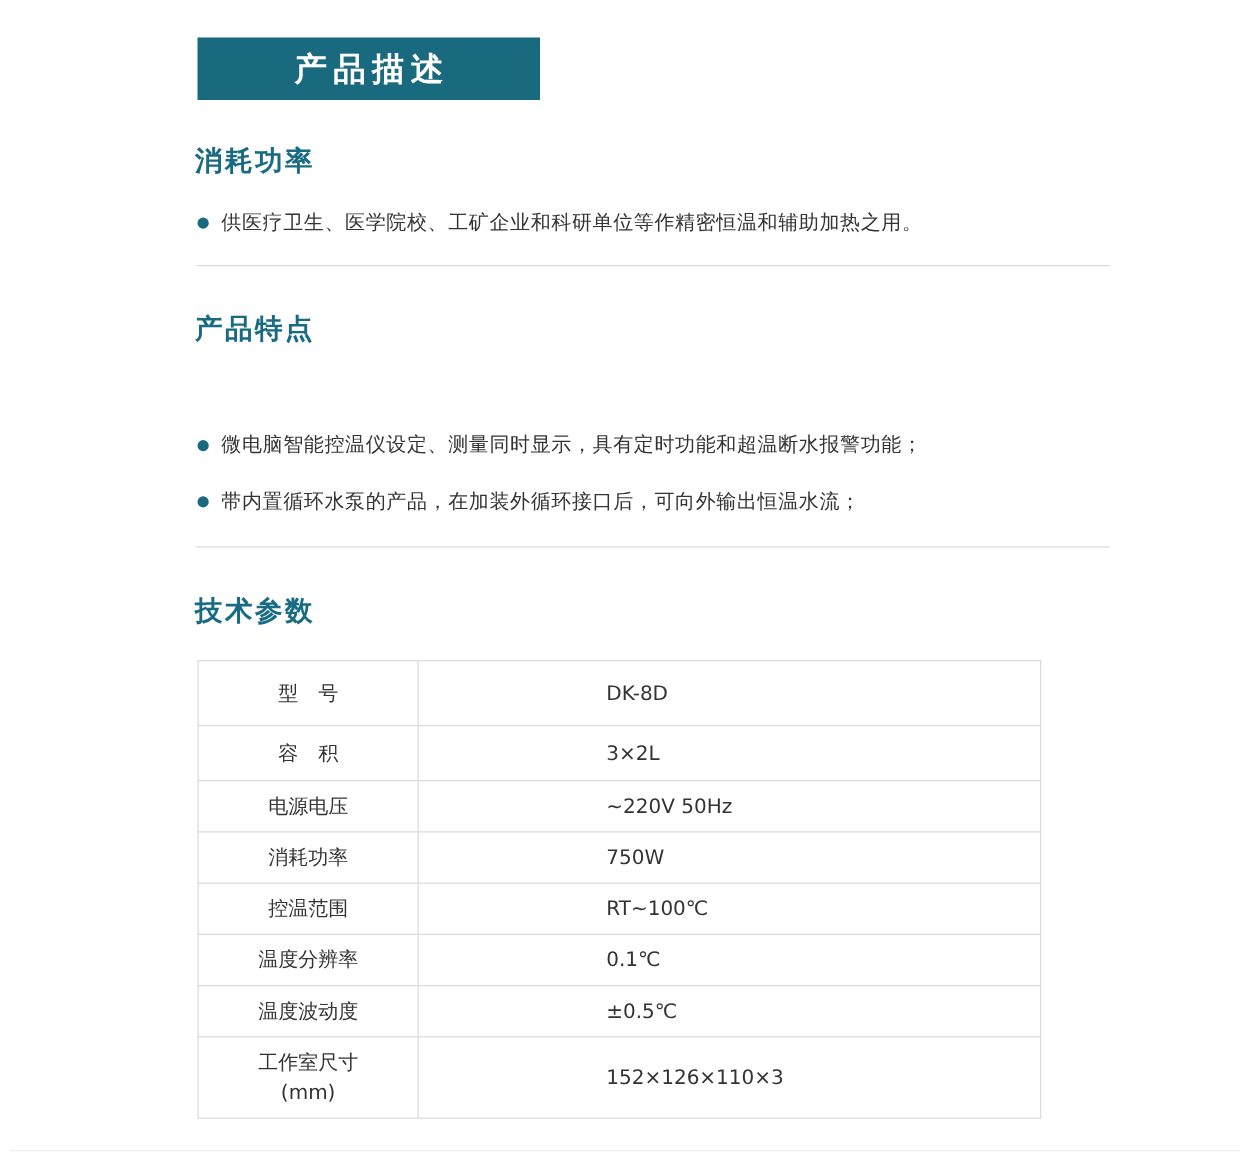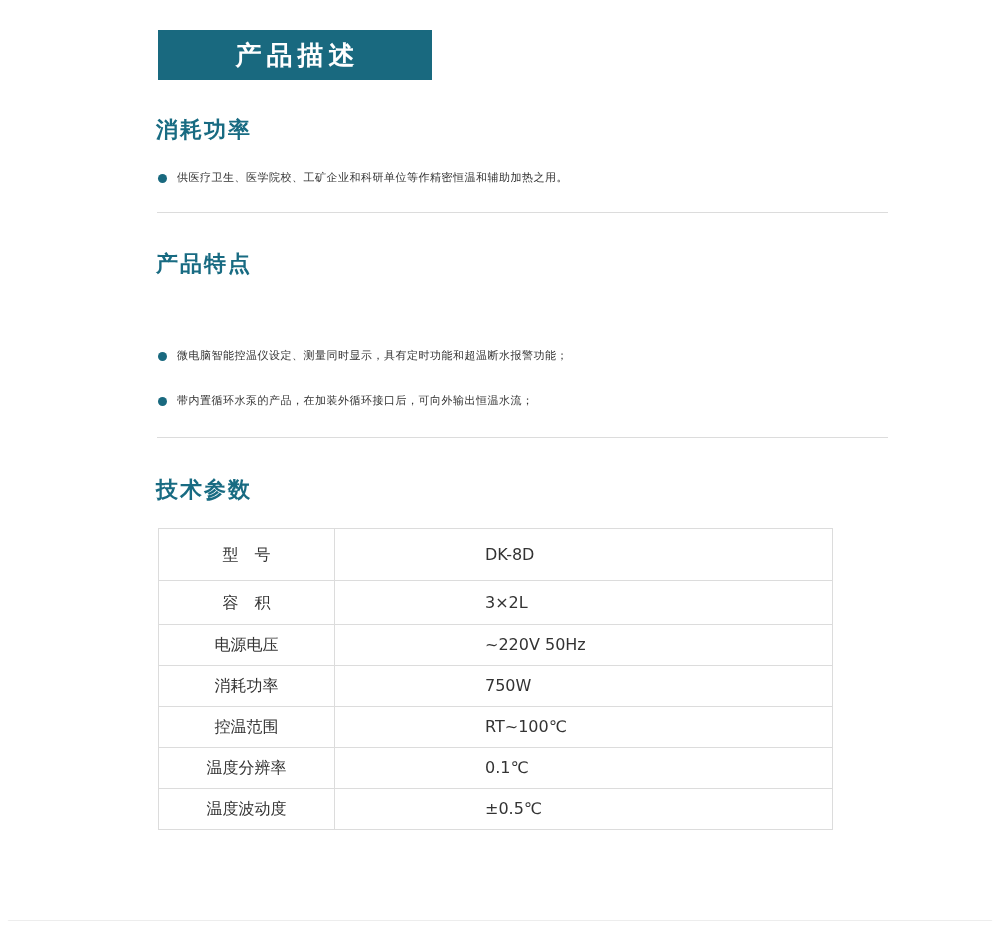--- a/index.html
+++ b/index.html
@@ -27,21 +27,21 @@
     font-size: 22px; font-weight: bold; letter-spacing: 2px;
     line-height: 26px;
   }
   .heading-usage   { top: 117px; }
   .heading-features{ top: 251px; }
   .heading-specs   { top: 477px; }
 
   .bullet {
     position: absolute; left: 158px; width: 680px;
     display: flex; align-items: center;
-    font-size: 11px; color: #333333; letter-spacing: 0.5px;
+    font-size: 16px; color: #333333; letter-spacing: 0.5px;
     line-height: 20px;
   }
   .bullet .dot {
     flex: 0 0 auto;
     width: 9px; height: 9px; border-radius: 50%;
     background: #19697f; margin-right: 10px;
   }
   .bullet-usage-0    { top: 168px; }
   .bullet-features-0 { top: 301px; }
   .bullet-features-1 { top: 346px; }
@@ -144,18 +144,23 @@
         <td class="spec-value">RT~100℃</td>
       </tr>
       <tr class="row-5">
         <td class="spec-label">温度分辨率</td>
         <td class="spec-value">0.1℃</td>
       </tr>
       <tr class="row-6">
         <td class="spec-label">温度波动度</td>
         <td class="spec-value">±0.5℃</td>
       </tr>
+      <tr class="row-7">
+        <td class="spec-label">工作室尺寸
+(mm)</td>
+        <td class="spec-value">152×126×110×3</td>
+      </tr>
     </tbody>
   </table>
 
   <div class="bottom-line"></div>
 
 </div>
 
 </body></html>

